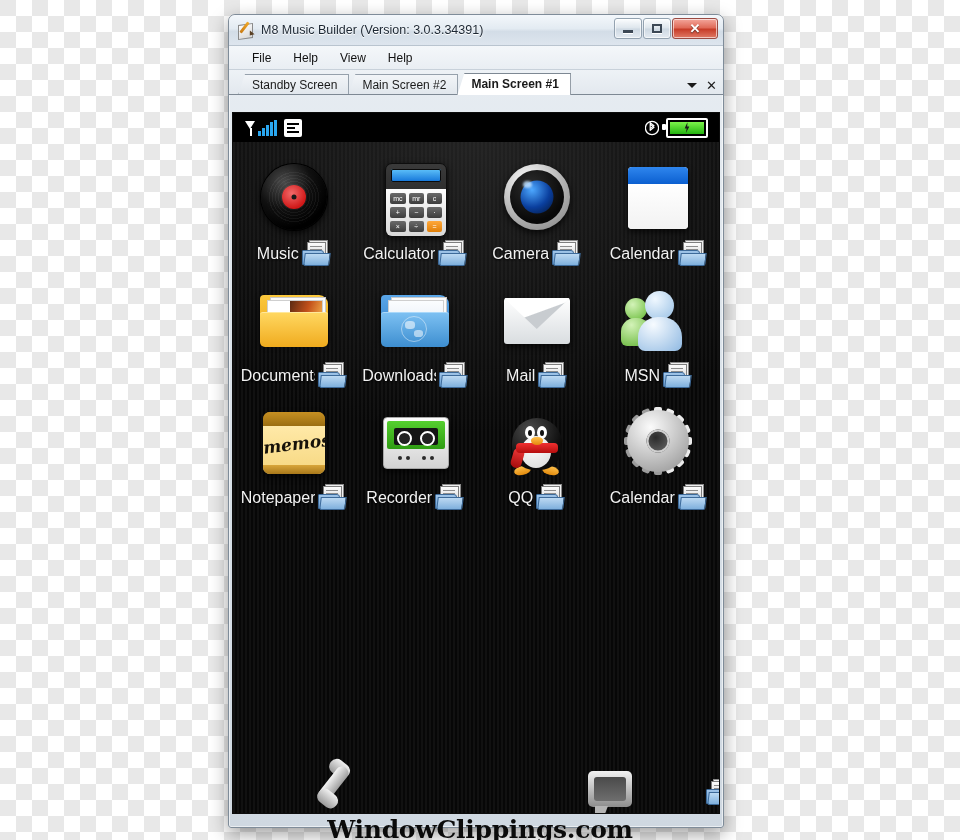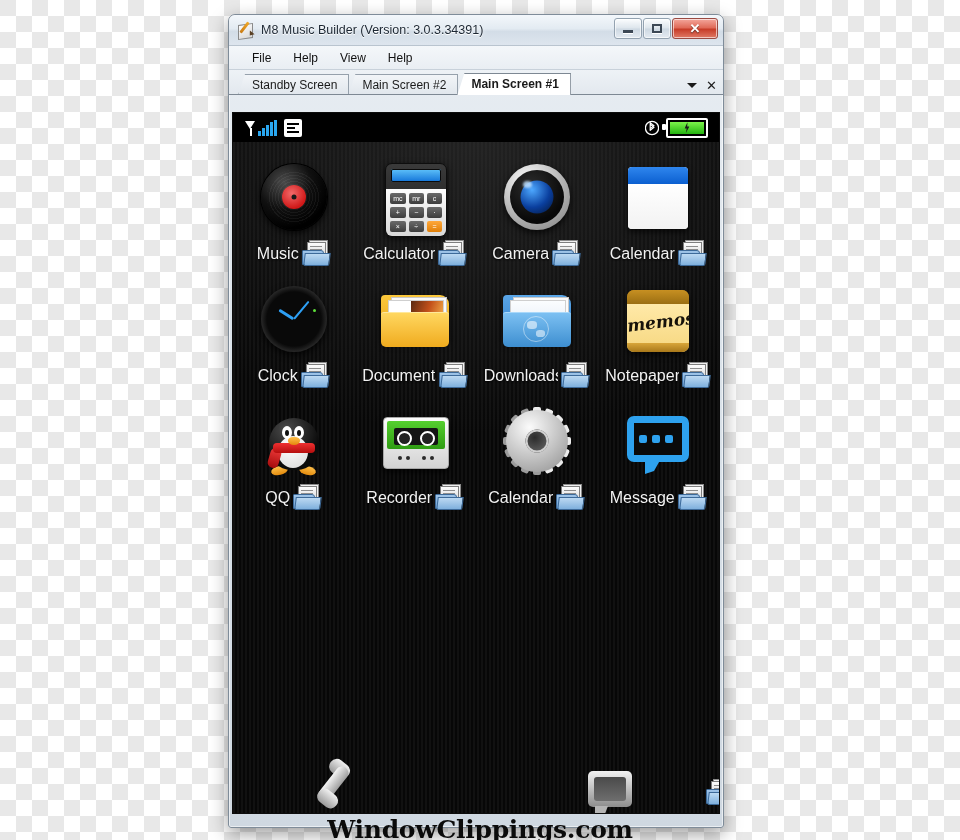--- a/index.html
+++ b/index.html
@@ -515,42 +515,20 @@
                   <i></i>
                   <i></i>
                   <i></i>
                 </span>
                 <span class="back"></span>
                 <span class="front"></span>
             </span>
           </div>
         </div>
 
-        <div class="cell">
-          <div class="ico">
-            <div class="clk">
-                <div class="h hh"></div>
-                <div class="h mh"></div>
-                <div class="gdot"></div>
-              </div>
-          </div>
-          <div class="caption">
-            <span class="cap-text">Clock</span>
-            <span class="fbadge">
-              <span class="sheets">
-                  <i></i>
-                  <i></i>
-                  <i></i>
-                  <i></i>
-                </span>
-                <span class="back"></span>
-                <span class="front"></span>
-            </span>
-          </div>
-        </div>
 
         <div class="cell">
           <div class="ico">
             <div class="fold">
               <div class="bk"></div>
               <div class="paper">
                   <div class="ph"></div>
                 </div>
               <div class="ft"></div>
             </div>
@@ -587,21 +565,62 @@
                   <i></i>
                   <i></i>
                   <i></i>
                 </span>
                 <span class="back"></span>
                 <span class="front"></span>
             </span>
           </div>
         </div>
 
-
+        <div class="cell">
+          <div class="ico">
+            <div class="mail">
+                <div class="fl"></div>
+              </div>
+          </div>
+          <div class="caption">
+            <span class="cap-text">Mail</span>
+            <span class="fbadge">
+              <span class="sheets">
+                  <i></i>
+                  <i></i>
+                  <i></i>
+                  <i></i>
+                </span>
+                <span class="back"></span>
+                <span class="front"></span>
+            </span>
+          </div>
+        </div>
+
+        <div class="cell">
+          <div class="ico msn">
+            <div class="p g-head"></div>
+              <div class="g-body"></div>
+            <div class="p b-head"></div>
+              <div class="b-body"></div>
+          </div>
+          <div class="caption">
+            <span class="cap-text">MSN</span>
+            <span class="fbadge">
+              <span class="sheets">
+                  <i></i>
+                  <i></i>
+                  <i></i>
+                  <i></i>
+                </span>
+                <span class="back"></span>
+                <span class="front"></span>
+            </span>
+          </div>
+        </div>
 
 
         <div class="cell">
           <div class="ico">
             <div class="memo">
               <div class="bar"></div>
               <div class="txt">memos</div>
               <div class="bot"></div>
             </div>
           </div>
@@ -613,49 +632,20 @@
                   <i></i>
                   <i></i>
                   <i></i>
                 </span>
                 <span class="back"></span>
                 <span class="front"></span>
             </span>
           </div>
         </div>
 
-
-        <div class="cell">
-          <div class="ico">
-            <div class="qq">
-              <div class="ft l"></div>
-                <div class="ft r"></div>
-              <div class="body"></div>
-                <div class="belly"></div>
-              <div class="tail"></div>
-                <div class="scarf"></div>
-              <div class="eye l"></div>
-                <div class="eye r"></div>
-                <div class="beak"></div>
-            </div>
-          </div>
-          <div class="caption">
-            <span class="cap-text">QQ</span>
-            <span class="fbadge">
-              <span class="sheets">
-                  <i></i>
-                  <i></i>
-                  <i></i>
-                  <i></i>
-                </span>
-                <span class="back"></span>
-                <span class="front"></span>
-            </span>
-          </div>
-        </div>
 
         <div class="cell">
           <div class="ico">
             <div class="tape">
               <div class="green">
                   <div class="win">
                     <div class="reel l"></div>
                     <div class="reel r"></div>
                   </div>
                 </div>
@@ -675,20 +665,49 @@
                   <i></i>
                 </span>
                 <span class="back"></span>
                 <span class="front"></span>
             </span>
           </div>
         </div>
 
         <div class="cell">
           <div class="ico">
+            <div class="qq">
+              <div class="ft l"></div>
+                <div class="ft r"></div>
+              <div class="body"></div>
+                <div class="belly"></div>
+              <div class="tail"></div>
+                <div class="scarf"></div>
+              <div class="eye l"></div>
+                <div class="eye r"></div>
+                <div class="beak"></div>
+            </div>
+          </div>
+          <div class="caption">
+            <span class="cap-text">QQ</span>
+            <span class="fbadge">
+              <span class="sheets">
+                  <i></i>
+                  <i></i>
+                  <i></i>
+                  <i></i>
+                </span>
+                <span class="back"></span>
+                <span class="front"></span>
+            </span>
+          </div>
+        </div>
+
+        <div class="cell">
+          <div class="ico">
             <div class="gear">
               <div class="tooth" style="transform:rotate(0deg)"></div>
               <div class="tooth" style="transform:rotate(22.5deg)"></div>
               <div class="tooth" style="transform:rotate(45deg)"></div>
               <div class="tooth" style="transform:rotate(67.5deg)"></div>
               <div class="tooth" style="transform:rotate(90deg)"></div>
               <div class="tooth" style="transform:rotate(112.5deg)"></div>
               <div class="tooth" style="transform:rotate(135deg)"></div>
               <div class="tooth" style="transform:rotate(157.5deg)"></div>
               <div class="g"></div>
@@ -703,42 +722,20 @@
                   <i></i>
                   <i></i>
                   <i></i>
                 </span>
                 <span class="back"></span>
                 <span class="front"></span>
             </span>
           </div>
         </div>
 
-        <div class="cell">
-          <div class="ico">
-            <div class="msg">
-                <div class="d d1"></div>
-                <div class="d d2"></div>
-                <div class="d d3"></div>
-              </div>
-          </div>
-          <div class="caption">
-            <span class="cap-text">Message</span>
-            <span class="fbadge">
-              <span class="sheets">
-                  <i></i>
-                  <i></i>
-                  <i></i>
-                  <i></i>
-                </span>
-                <span class="back"></span>
-                <span class="front"></span>
-            </span>
-          </div>
-        </div>
 
       </div>
 
       <div id="dock">
         <div class="dock-item" id="dock-phone">
           <div class="handset">
             <div class="e1"></div>
               <div class="hs"></div>
               <div class="e2"></div>
           </div>

